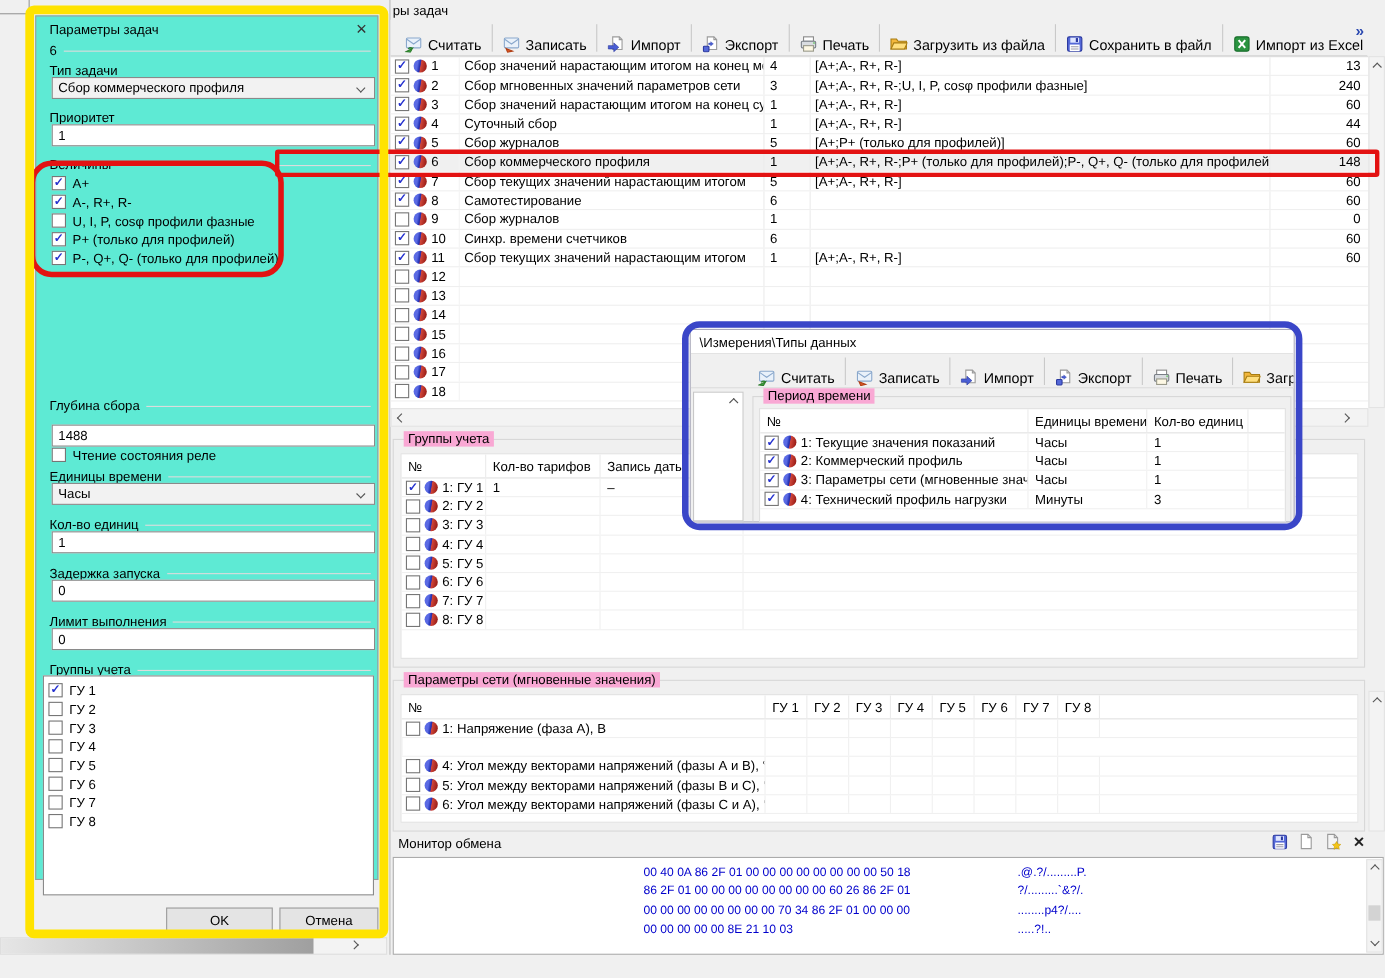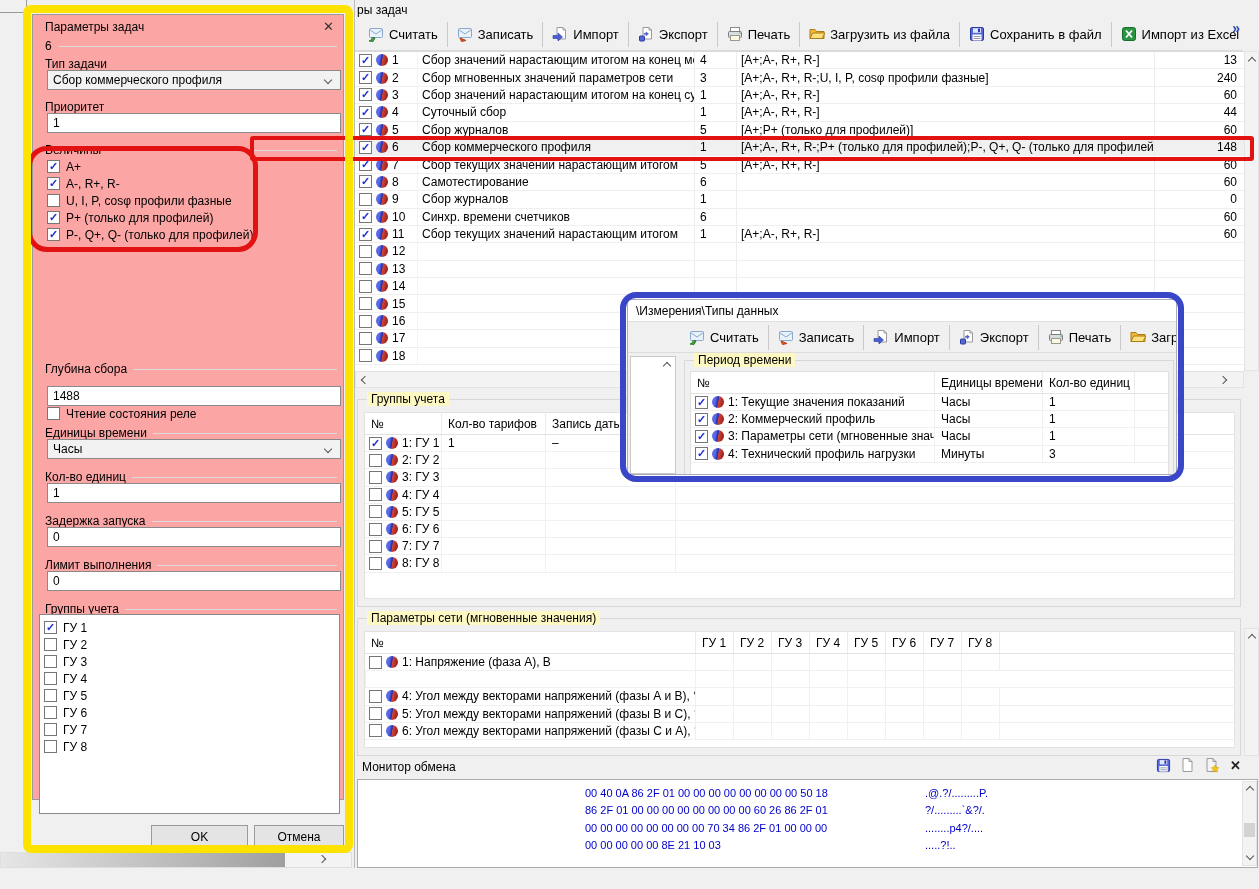--- a/index.html
+++ b/index.html
@@ -18,42 +18,42 @@
   .chev.left{transform:rotate(135deg)} .chev.right{transform:rotate(-45deg)}
   .line{flex:1;height:1px;background:#dcdcdc;margin-left:6px}
   .tbi svg{display:block}
 
   
   .main-sep{left:354px;top:0;width:1px;height:868px;background:#bcbcbc}
   .clip-title{left:357px;top:3px;white-space:nowrap}
   .toolbar{left:355px;top:18px;width:888px;height:33px;background:#f0f0f0;border-bottom:1px solid #dadada;
            display:flex;align-items:center;padding-left:4px}
   .tb-items{display:flex;align-items:center;height:100%;overflow:hidden;flex:1}
-  .tb-btn{display:flex;align-items:center;gap:5px;padding:0 9px;height:27px;font-size:13px;white-space:nowrap}
+  .tb-btn{display:flex;align-items:flex-end;gap:5px;padding:0 9px;height:27px;font-size:13px;white-space:nowrap}
   .tb-sep{width:1px;height:25px;background:#c9c9c9;flex:none}
   .tb-overflow{position:absolute;right:3px;top:2px;color:#2a48b0;font-weight:bold;font-size:14px}
 
   .tasktable{left:355px;top:51px;width:889px;height:320px;background:#fff;border-top:1px solid #dadada}
   .trow{display:grid;grid-template-columns:62px 277px 42px 418px 1fr;height:17.4px;
         border-bottom:1px solid #efefef;align-items:center}
   .trow.selected{background:#f0f0f0}
   .trow .c1{display:flex;align-items:center;gap:4px;padding-left:4px;height:100%}
   .trow .c2{padding-left:4px;border-left:1px solid #f3f3f3;height:100%;display:flex;align-items:center;overflow:hidden;white-space:nowrap}
   .trow .c3{padding-left:5px;border-left:1px solid #ececec;height:100%;display:flex;align-items:center}
   .trow .c4{padding-left:4px;border-left:1px solid #ececec;height:100%;display:flex;align-items:center;overflow:hidden;white-space:nowrap}
   .trow .c5{border-left:1px solid #ececec;height:100%;display:flex;align-items:center;justify-content:flex-end;padding-right:7px}
 
   .hscroll{left:355px;top:371px;width:889px;height:17px;background:#f3f3f3;border:1px solid #e3e3e3;
            display:flex;align-items:center}
   .vscroll{background:#f3f3f3;border:1px solid #e3e3e3;display:flex;flex-direction:column;align-items:center}
   #vs-tasks{left:1244px;top:51px;width:15px;height:320px}
   #vs-net{left:1244px;top:628px;width:15px;height:128px}
 
   .groupbox{position:absolute;border:1px solid #d8d8d8;background:#f0f0f0}
-  .gb-label{position:absolute;top:-8px;left:9px;background:#fef9c3;padding:0 4px;white-space:nowrap}
+  .gb-label{position:absolute;top:-8px;left:9px;background:#f9a8d4;padding:0 4px;white-space:nowrap}
   #gb-groups{left:357px;top:399px;width:884px;height:208px}
   #gb-net{left:357px;top:618px;width:884px;height:138px}
   .gb-table{position:absolute;left:6px;top:12px;right:5px;bottom:7px;background:#fff;border:1px solid #e2e2e2;overflow:hidden}
   .thead{display:grid;height:22px;border-bottom:1px solid #e2e2e2;align-items:center}
   .th{display:flex;align-items:center;padding-left:6px;height:100%;border-left:1px solid #ebebeb;white-space:nowrap}
   .th:first-child{border-left:none}
   .grow{display:grid;height:17.2px;border-bottom:1px solid #f0f0f0;align-items:center}
   .grow .gc1{display:flex;align-items:center;gap:4px;padding-left:4px;height:100%;white-space:nowrap;overflow:hidden}
   .gcell{padding-left:6px;height:100%;display:flex;align-items:center;border-left:1px solid #f0f0f0}
   #groups-table .thead,#groups-table .grow{grid-template-columns:76px 104px 130px 1fr}
@@ -78,21 +78,21 @@
   .m-toolbar{height:31px;display:flex;align-items:center;padding-left:52px;background:#f0f0f0;border-bottom:1px solid #ddd;overflow:hidden}
   .m-left{position:absolute;left:2px;top:56px;width:46px;height:118px;background:#fff;border:1px solid #c8c8c8}
   .m-left .chev{position:absolute;right:5px;top:6px}
   .m-group{position:absolute;left:56px;top:60px;width:490px;height:130px;border:1px solid #d8d8d8}
   .m-table{position:absolute;left:5px;top:10px;width:479px;height:118px;background:#fff;border:1px solid #e0e0e0;overflow:hidden}
   #m-table .thead,#m-table .grow{grid-template-columns:243px 108px 92px 1fr}
 
   .blue-frame{left:620px;top:292px;width:564px;height:190px;border:6px solid #3a46c8;border-radius:16px;z-index:12}
 
   
-  .dialog{left:32px;top:14px;width:312px;height:786px;background:#fca5a5;border:1px solid #9b9b9b;z-index:20}
+  .dialog{left:32px;top:14px;width:312px;height:786px;background:#5eead4;border:1px solid #9b9b9b;z-index:20}
   .d-title{position:absolute;left:12px;top:5px}
   .d-close{position:absolute;right:9px;top:4px;font-size:13px;color:#333}
   .lbl-row{position:absolute;left:12px;right:6px;display:flex;align-items:center;white-space:nowrap}
   .d-label{position:absolute;left:12px;white-space:nowrap}
   .d-input,.d-combo{position:absolute;left:14px;width:294px;height:20px;border:1px solid #8a8a8a;
       font-family:"Liberation Sans",sans-serif;font-size:12px;padding:1px 5px;background:#fff}
   .d-combo{background:#f2f2f2;display:flex;align-items:center;justify-content:space-between;padding-right:9px}
   .cb-row{display:flex;align-items:center;gap:6px;height:17px;white-space:nowrap}
   .d-list{position:absolute;left:6px;width:301px;height:200px;background:#fff;border:1px solid #8a8a8a;padding:4px 0 0 4px}
   .d-btn{position:absolute;height:23px;background:#e4e4e4;border:1px solid #9b9b9b;display:flex;

